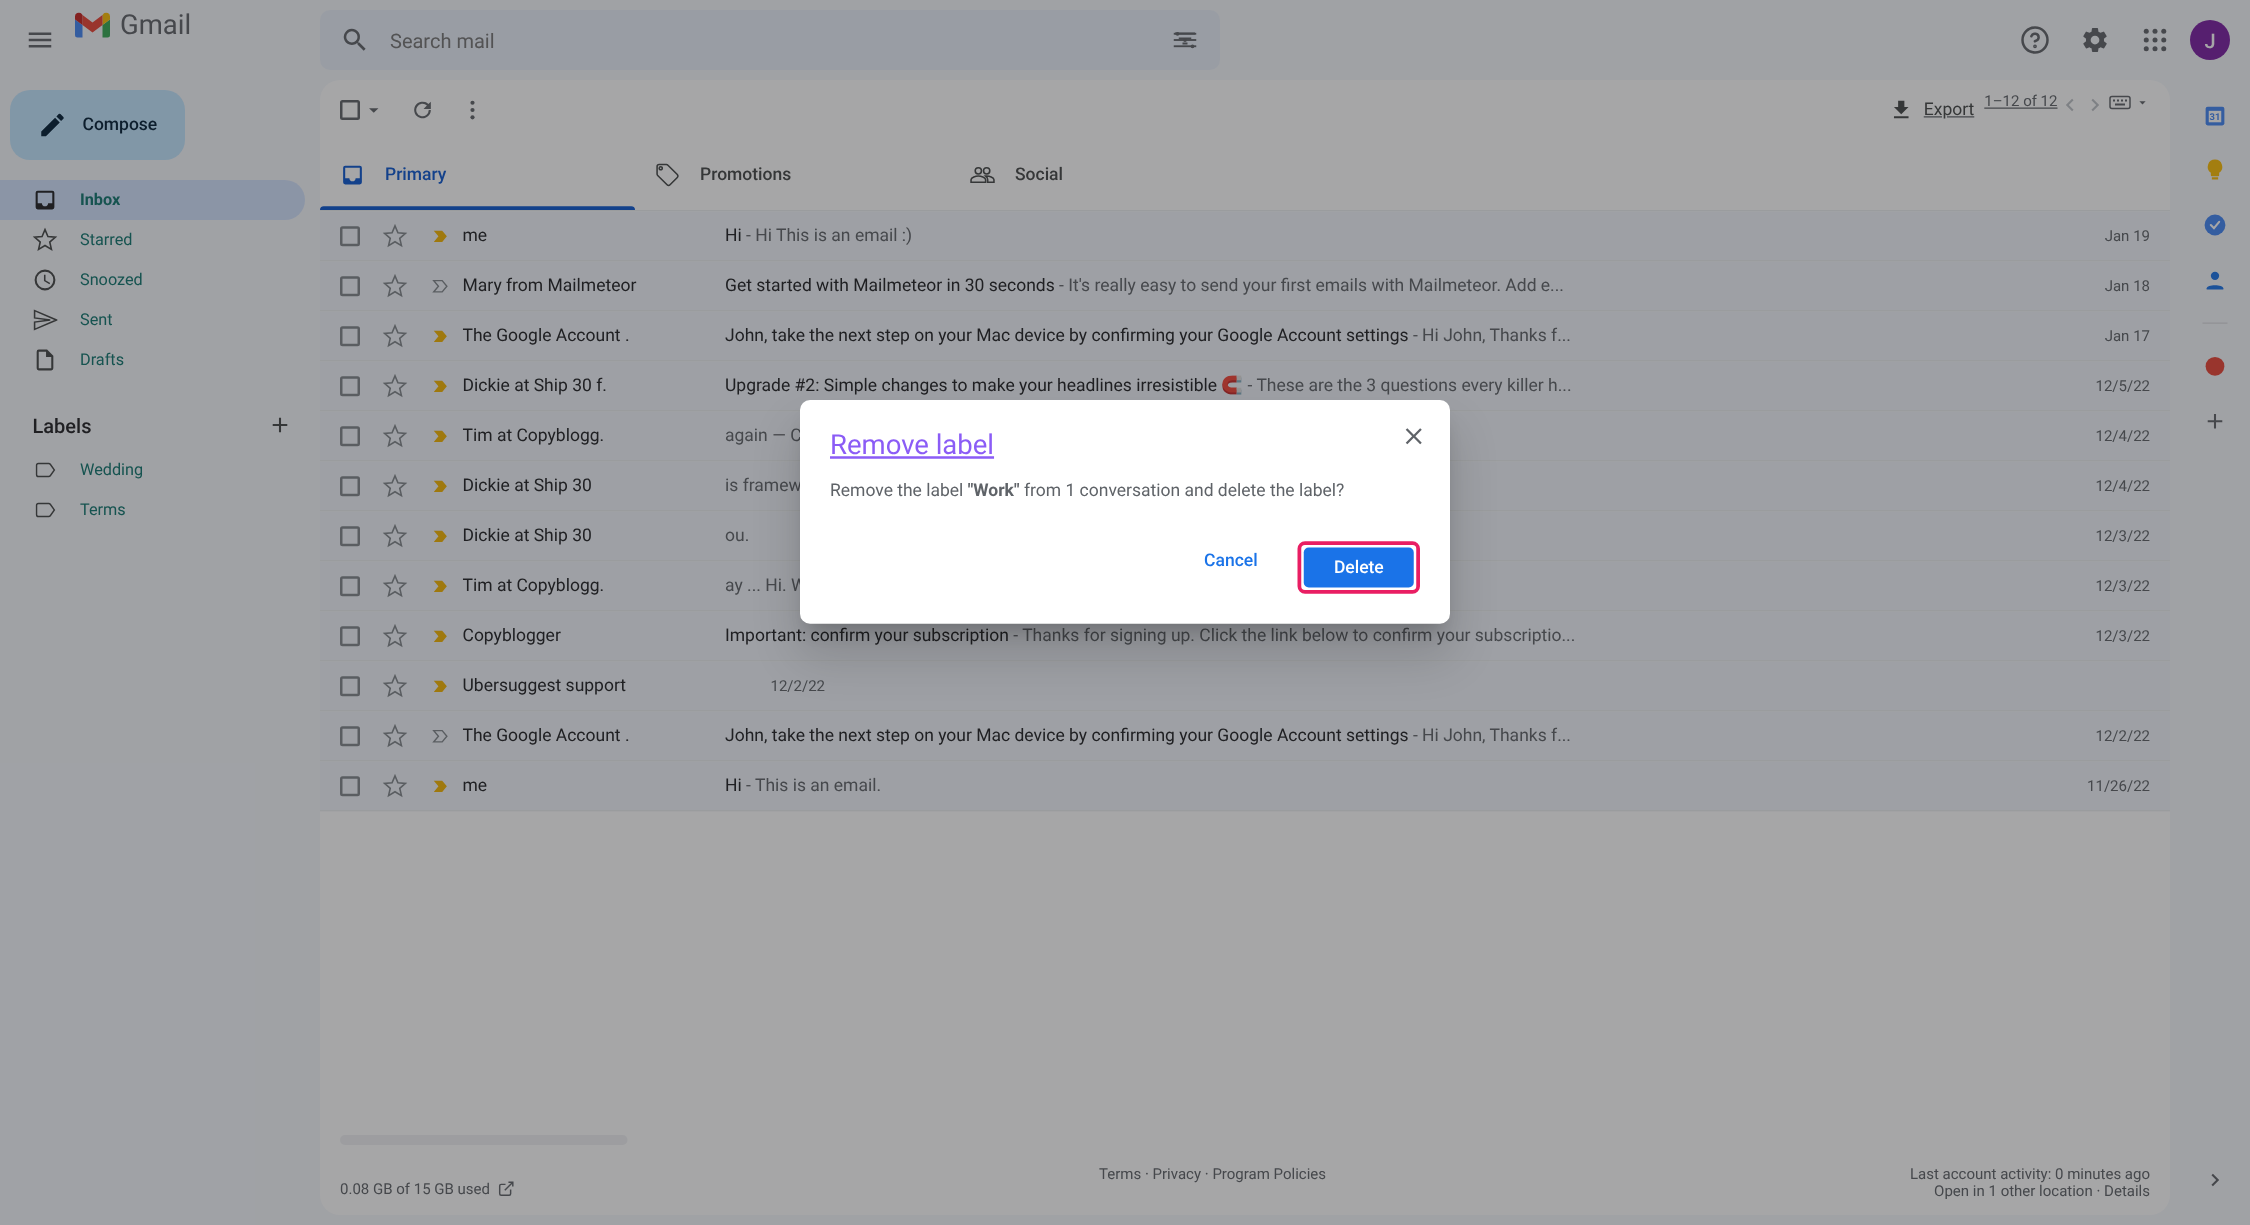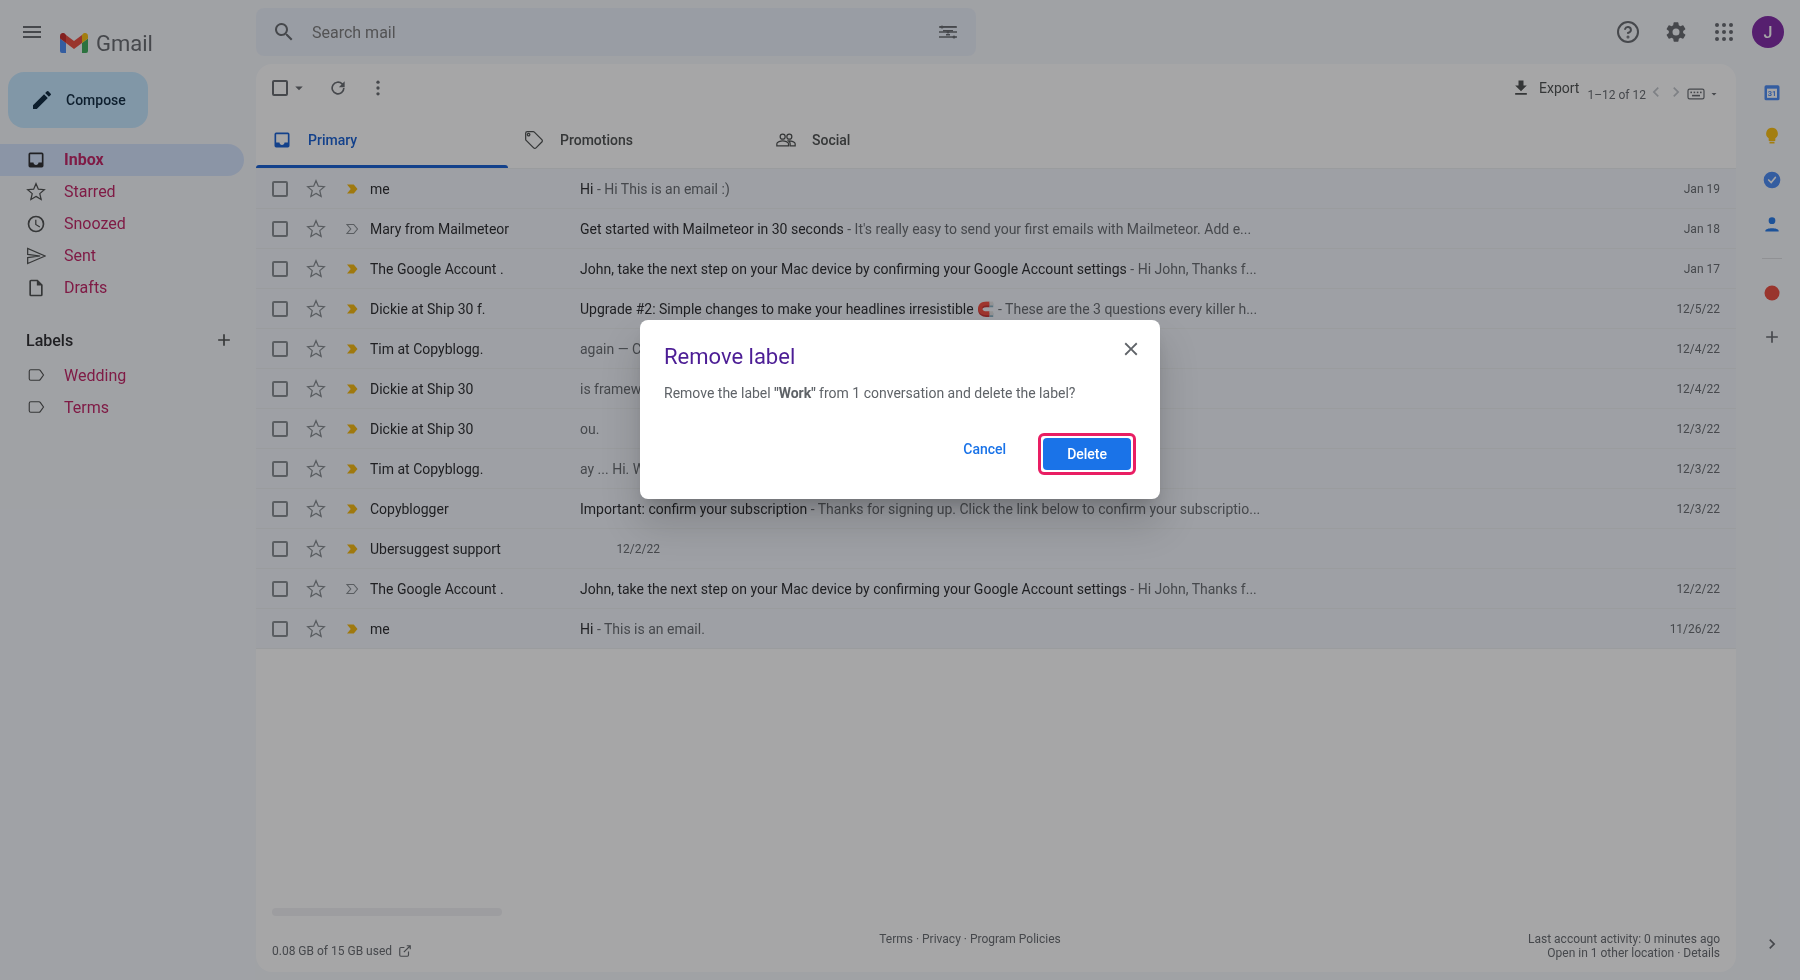--- a/index.html
+++ b/index.html
@@ -1,49 +1,49 @@
 <!DOCTYPE html>
 <html><head>
 <meta charset="utf-8">
 <style>
 * { box-sizing: border-box; margin: 0; padding: 0; font-family: 'Google Sans', Roboto, Arial, sans-serif; }
 body { background: #f6f8fc; color: #202124; height: 980px; width: 1800px; overflow: hidden; position: relative; }
 
 
 .header { display: flex; align-items: center; height: 64px; padding: 8px; }
-.header-left { display: flex; align-items: flex-end; width: 248px; }
+.header-left { display: flex; align-items: flex-start; width: 248px; }
 .menu-btn { width: 48px; height: 48px; border-radius: 50%; display: flex; align-items: center; justify-content: center; cursor: pointer; }
 .logo { display: flex; align-items: center; gap: 8px; margin-left: 4px; }
 .logo-text { font-size: 22px; color: #5f6368; }
 .search-bar { flex: 1; max-width: 720px; height: 48px; background: #eaf1fb; border-radius: 8px; display: flex; align-items: center; padding: 0 8px; }
 .search-bar input { flex: 1; border: none; background: transparent; outline: none; font-size: 16px; padding: 0 8px; color: #5f6368; }
 .header-right { display: flex; align-items: center; gap: 8px; margin-left: auto; padding-right: 8px; }
 .icon-btn { width: 40px; height: 40px; border-radius: 50%; display: flex; align-items: center; justify-content: center; cursor: pointer; }
 .avatar { width: 32px; height: 32px; border-radius: 50%; background: #7b1fa2; color: white; display: flex; align-items: center; justify-content: center; font-weight: 500; }
 
 
 .main { display: flex; height: calc(100% - 64px); }
 
 
 .sidebar { width: 256px; padding: 8px 0; }
 .compose-btn { margin: 0 0 16px 8px; padding: 16px 22px; background: #c2e7ff; border-radius: 16px; display: inline-flex; align-items: center; gap: 12px; font-size: 14px; font-weight: 500; cursor: pointer; color: #001d35;}
-.nav-item { display: flex; align-items: flex-start; gap: 18px; padding: 6px 12px 6px 26px; border-radius: 0 16px 16px 0; margin-right: 12px; font-size: 16px; cursor: pointer; color: #be185d; height: 32px;}
+.nav-item { display: flex; align-items: center; gap: 18px; padding: 6px 12px 6px 26px; border-radius: 0 16px 16px 0; margin-right: 12px; font-size: 13px; cursor: pointer; color: #0f766e; height: 32px;}
 .nav-item.active { background: #d3e3fd; font-weight: 700; }
 .nav-item-icon { width: 20px; display: flex; justify-content: center; color: #444746;}
 .nav-item.active .nav-item-icon { color: #202124; }
 .labels-header { display: flex; justify-content: space-between; align-items: center; padding: 0 16px 0 26px; font-size: 16px; font-weight: 500; color: #202124; margin-top: 16px; height: 40px;}
 .add-label { width: 32px; height: 32px; display: flex; align-items: center; justify-content: center; cursor: pointer; border-radius: 50%;}
 
 
 .content { flex: 1; background: #fff; border-radius: 16px; margin: 0 8px 8px 0; display: flex; flex-direction: column; overflow: hidden; }
 .toolbar { display: flex; align-items: center; padding: 14px 16px; height: 48px; }
 .toolbar-left { display: flex; align-items: center; gap: 20px; }
 .checkbox-group { display: flex; align-items: center; gap: 2px; }
 .checkbox { width: 16px; height: 16px; border: 2px solid #5f6368; border-radius: 2px; }
-.toolbar-right { margin-left: auto; display: flex; align-items: flex-end; font-size: 12px; color: #5f6368; }
+.toolbar-right { margin-left: auto; display: flex; align-items: flex-start; font-size: 12px; color: #5f6368; text-decoration: underline; }
 .export-btn { display: flex; align-items: center; gap: 8px; padding: 4px 8px; font-size: 14px; color: #444746;}
 
 
 .tabs { display: flex; border-bottom: 1px solid #eceff1; }
 .tab { display: flex; align-items: center; gap: 16px; padding: 0 16px; height: 56px; font-size: 14px; font-weight: 500; color: #444746; flex: 0 0 252px; cursor: pointer; position: relative; }
 .tab.active { color: #0b57d0; }
 .tab.active::after { content: ''; position: absolute; bottom: 0; left: 0; right: 0; height: 3px; background: #0b57d0; border-radius: 3px 3px 0 0;}
 
 
 .email-list { flex: 1; overflow-y: auto; }
@@ -65,21 +65,21 @@
 .footer-right { text-align: right; }
 .storage { display: flex; align-items: center; gap: 6px; margin-top: 12px;}
 
 
 .side-panel { width: 56px; display: flex; flex-direction: column; align-items: center; gap: 24px; padding-top: 18px; }
 .side-panel-bottom { margin-top: auto; margin-bottom: 16px; width: 40px; height: 40px; display: flex; align-items: center; justify-content: center;}
 
 
 .scrim { position: absolute; inset: 0; background: rgba(32,33,36,0.4); display: flex; align-items: flex-start; justify-content: center; padding-top: 320px; }
 .dialog { background: #fff; border-radius: 8px; width: 520px; padding: 24px; box-shadow: 0 11px 15px -7px rgba(0,0,0,.2), 0 24px 38px 3px rgba(0,0,0,.14); position: relative; }
-.dialog-title { font-size: 22px; color: #4c1d95; margin-bottom: 16px; }
+.dialog-title { font-size: 22px; color: #8b5cf6; margin-bottom: 16px; text-decoration: underline; }
 .dialog-body { font-size: 14px; color: #5f6368; margin-bottom: 32px; }
 .dialog-actions { display: flex; justify-content: flex-end; gap: 8px; }
 .btn-text { padding: 8px 24px; border-radius: 4px; font-size: 14px; font-weight: 500; cursor: pointer; color: #1a73e8; }
 .btn-primary { padding: 8px 24px; border-radius: 4px; font-size: 14px; font-weight: 500; cursor: pointer; background: #1a73e8; color: #fff; }
 .highlight-box { border: 3px solid #e91e63; border-radius: 6px; padding: 2px; display: inline-block;}
 .close-btn { position: absolute; top: 18px; right: 18px; cursor: pointer; color: #5f6368; }
 
 svg { display: block; }
 </style>
 </head>

